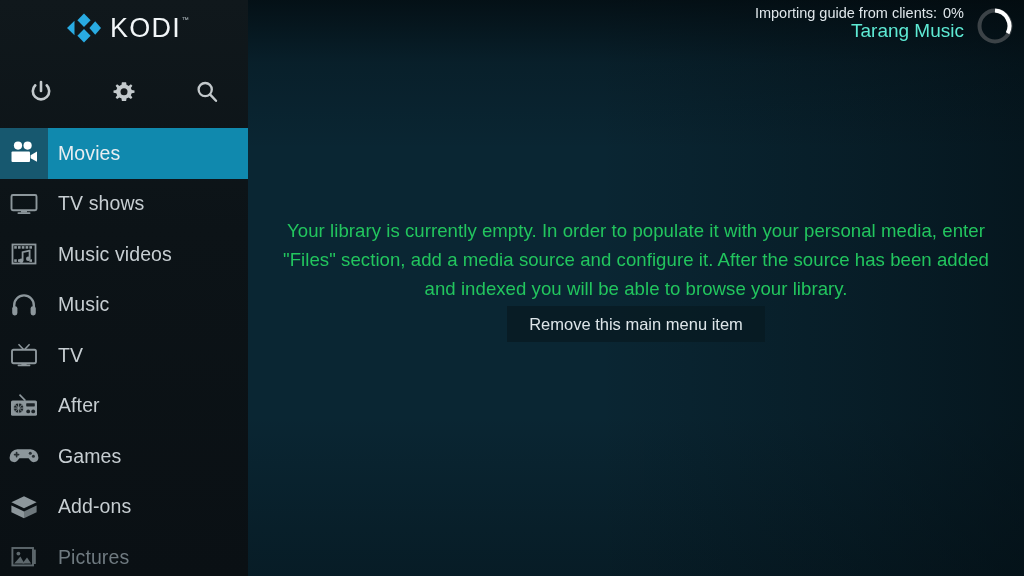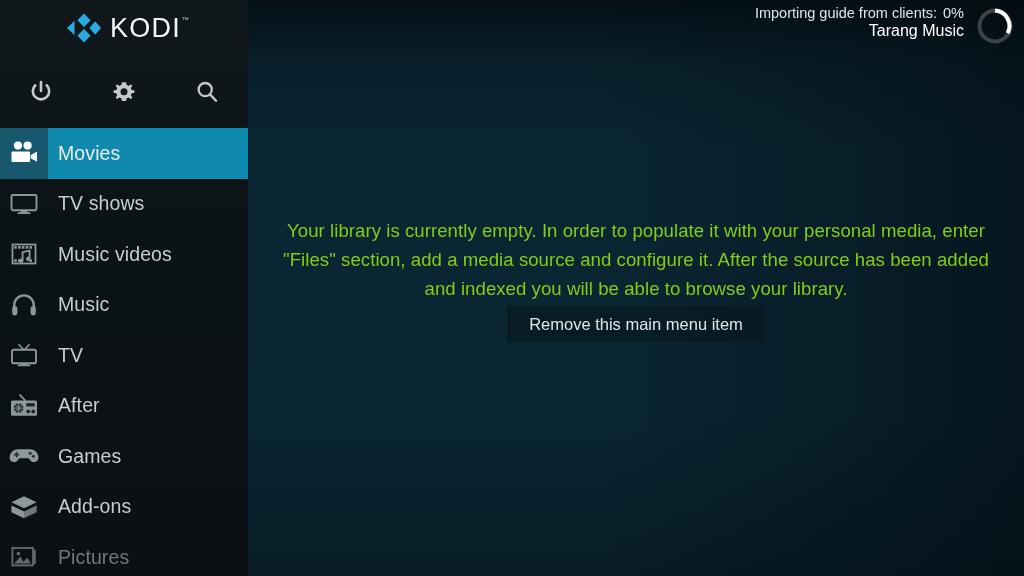--- a/index.html
+++ b/index.html
@@ -170,22 +170,22 @@
     padding-right: 10px;
   }
   .status-line1 {
     color: #dfe6ea;
     font-size: 14.5px;
     line-height: 18px;
     white-space: nowrap;
   }
   .status-pct { margin-left: 6px; }
   .status-line2 {
-    color: #ffffff;
-    font-size: 16px;
+    color: #5eead4;
+    font-size: 19px;
     line-height: 18px;
     white-space: nowrap;
   }
   .spinner {
     width: 42px; height: 42px;
     margin-right: 8px;
     margin-top: 1px;
   }
 
   
@@ -197,21 +197,21 @@
     flex-direction: column;
     align-items: center;
     justify-content: center;
   }
   .empty-wrap {
     width: 712px;
     text-align: center;
     margin-top: -18px;
   }
   .empty-msg {
-    color: #84cc16;
+    color: #22c55e;
     font-size: 18.6px;
     line-height: 29px;
     letter-spacing: 0.05px;
     margin: 0 0 3px 0;
   }
   .btn-row {
     display: flex;
     justify-content: center;
     gap: 24px;
   }

